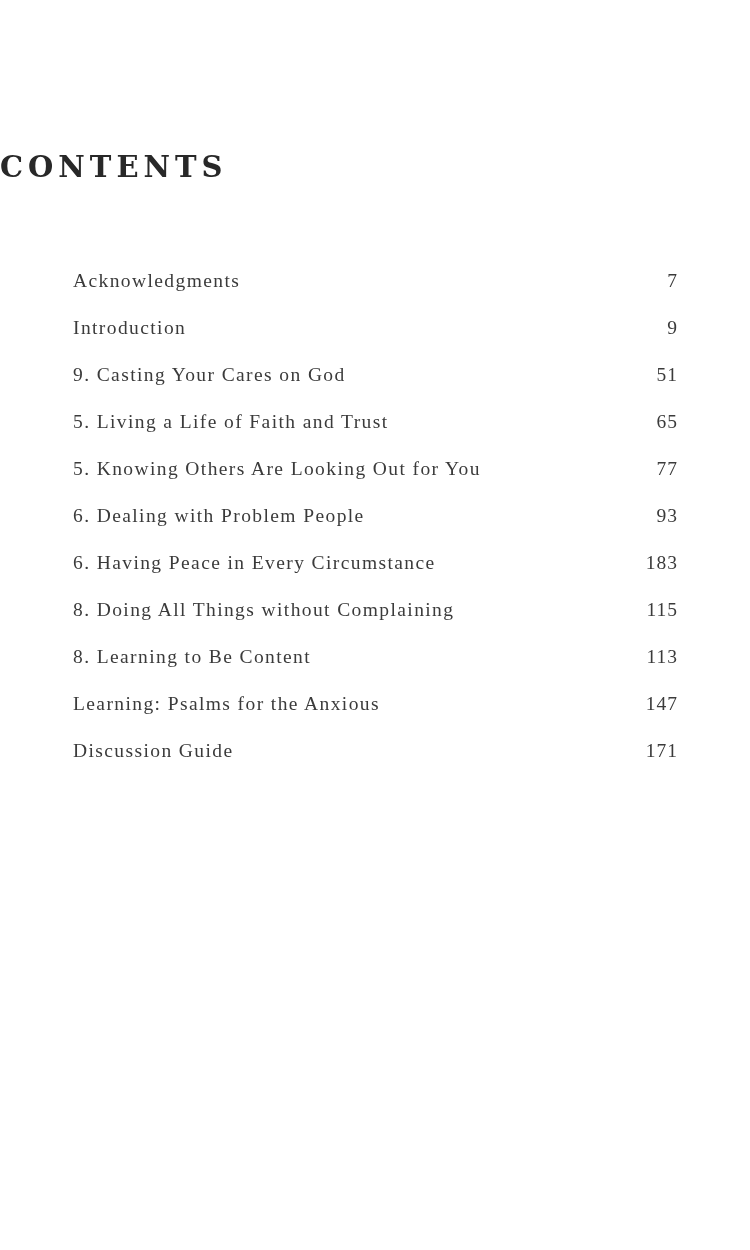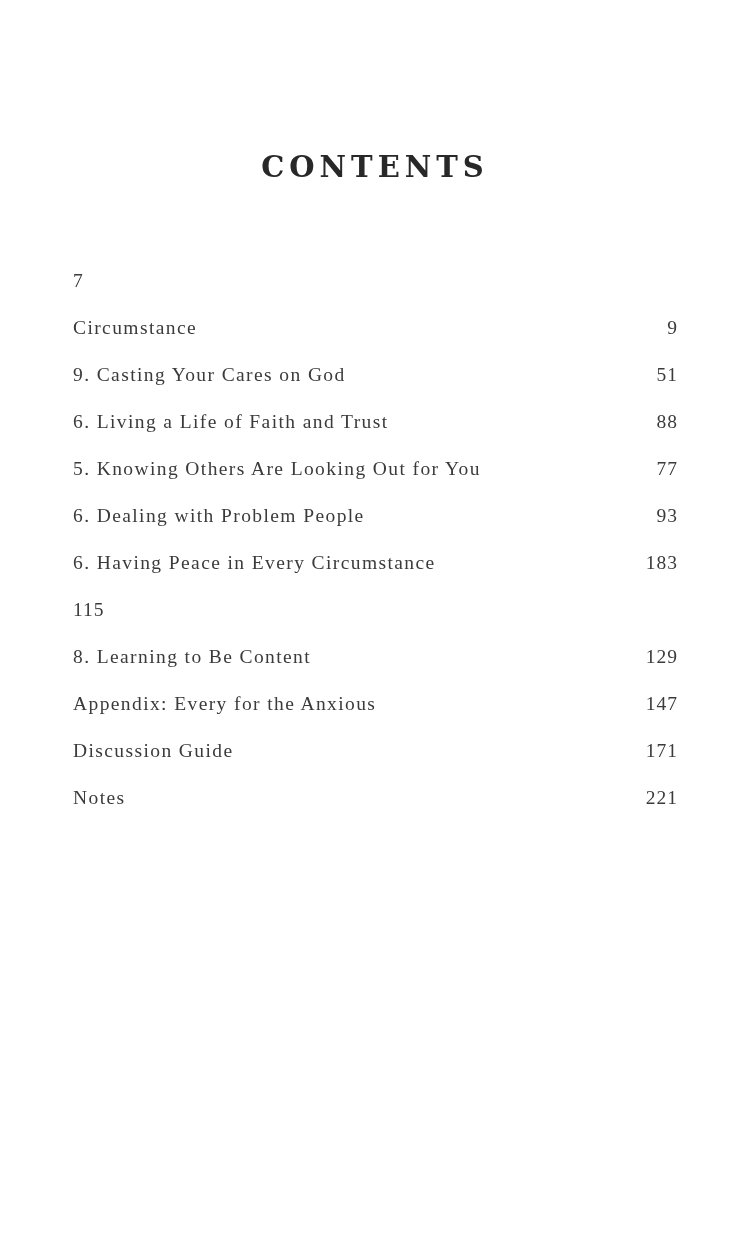--- a/index.html
+++ b/index.html
@@ -16,21 +16,20 @@
   }
   .page {
     position: relative;
     width: 750px;
     height: 1250px;
     background: #ffffff;
   }
   .toc-title {
     margin: 0;
     padding-top: 149px;
-    text-align: center;
     font-family: "DejaVu Serif", "Liberation Serif", serif;
     font-size: 29px;
     line-height: 36px;
     font-weight: 600;
     letter-spacing: 5px;
     color: #282828;
   }
   .toc-list {
     margin-top: 82px;
     padding: 0 72px 0 73px;
@@ -56,72 +55,70 @@
   }
 </style>
 </head>
 <body>
 
 <div class="page">
   <h1 class="toc-title">CONTENTS</h1>
 
   <div class="toc-list" id="toc-list">
   <div class="toc-row">
+    <span class="toc-label">Acknowledgments</span>
     <span class="toc-page-num">7</span>
   </div>
 
   <div class="toc-row">
-    <span class="toc-label">Circumstance</span>
+    <span class="toc-label">Introduction</span>
     <span class="toc-page-num">9</span>
   </div>
 
 
 
   <div class="toc-row">
     <span class="toc-label">9. Casting Your Cares on God</span>
     <span class="toc-page-num">51</span>
   </div>
 
   <div class="toc-row">
-    <span class="toc-label">6. Living a Life of Faith and Trust</span>
-    <span class="toc-page-num">88</span>
+    <span class="toc-label">5. Living a Life of Faith and Trust</span>
+    <span class="toc-page-num">65</span>
   </div>
 
   <div class="toc-row">
     <span class="toc-label">5. Knowing Others Are Looking Out for You</span>
     <span class="toc-page-num">77</span>
   </div>
 
   <div class="toc-row">
     <span class="toc-label">6. Dealing with Problem People</span>
     <span class="toc-page-num">93</span>
   </div>
 
   <div class="toc-row">
     <span class="toc-label">6. Having Peace in Every Circumstance</span>
     <span class="toc-page-num">183</span>
   </div>
 
   <div class="toc-row">
+    <span class="toc-label">8. Doing All Things without Complaining</span>
     <span class="toc-page-num">115</span>
   </div>
 
   <div class="toc-row">
     <span class="toc-label">8. Learning to Be Content</span>
-    <span class="toc-page-num">129</span>
+    <span class="toc-page-num">113</span>
   </div>
 
   <div class="toc-row">
-    <span class="toc-label">Appendix: Every for the Anxious</span>
+    <span class="toc-label">Learning: Psalms for the Anxious</span>
     <span class="toc-page-num">147</span>
   </div>
 
   <div class="toc-row">
     <span class="toc-label">Discussion Guide</span>
     <span class="toc-page-num">171</span>
   </div>
 
-  <div class="toc-row">
-    <span class="toc-label">Notes</span>
-    <span class="toc-page-num">221</span>
-  </div>
 </div>
 </div>
 
 </body></html>

